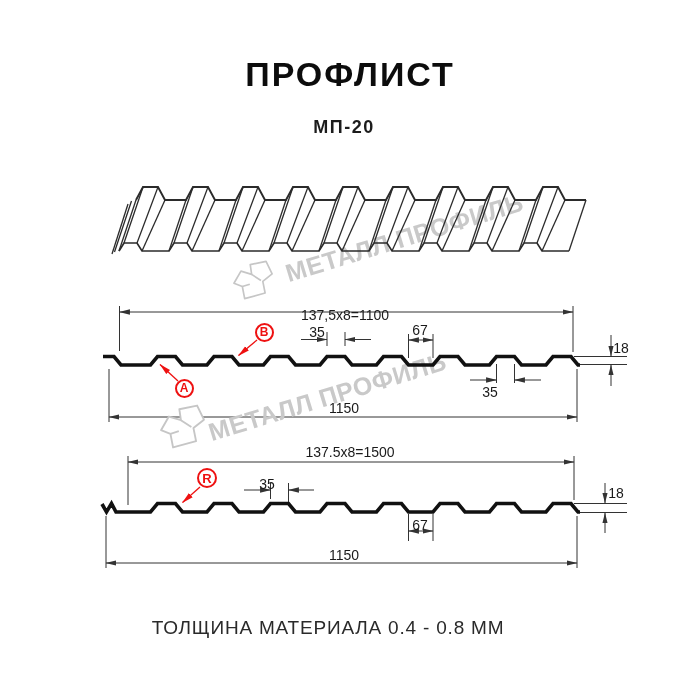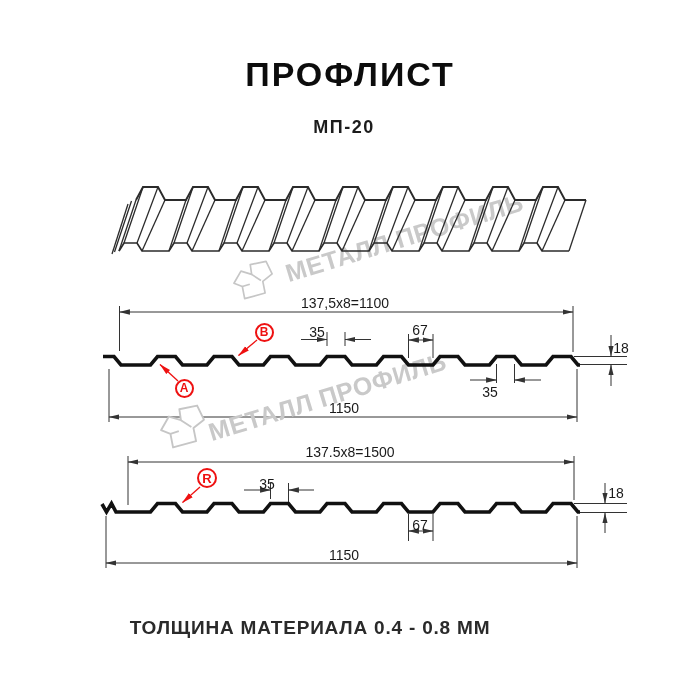--- a/index.html
+++ b/index.html
@@ -4,21 +4,21 @@
 <style>
   html,body{margin:0;padding:0;background:#fff;}
   .canvas{position:relative;width:700px;height:700px;background:#ffffff;overflow:hidden;
           font-family:"Liberation Sans",sans-serif;}
   .layer{position:absolute;left:0;top:0;}
   .title{position:absolute;left:0;top:55px;width:700px;text-align:center;
          font-size:34px;font-weight:800;letter-spacing:2px;color:#0c0c0c;}
   .subtitle{position:absolute;left:0;top:98px;width:688px;text-align:center;
             font-size:18px;font-weight:600;letter-spacing:1.5px;color:#1c1c1c;margin-top:19px;}
   .footer{position:absolute;left:0;top:617px;width:620px;text-align:center;
-          font-size:19px;font-weight:700;letter-spacing:0.8px;color:#2a2a2a;}
+          font-size:19px;font-weight:400;letter-spacing:0.8px;color:#2a2a2a;padding-left:18px;}
   .dim-label{position:absolute;transform:translateX(-50%);font-size:14px;color:#1a1a1a;
              white-space:nowrap;line-height:1;}
   .red-circle{position:absolute;width:19px;height:19px;box-sizing:border-box;
               border:2px solid #ee1111;border-radius:50%;color:#ee1111;
               font-size:12px;font-weight:700;display:flex;align-items:center;
               justify-content:center;line-height:1;background:transparent;}
   .wm-text{position:absolute;color:#c9c9c9;font-weight:700;font-size:25px;
            letter-spacing:0.5px;white-space:nowrap;line-height:26px;height:26px;
            transform:rotate(-17deg);transform-origin:0 100%;}
   .wm-logo{position:absolute;}
@@ -86,21 +86,21 @@
   <div class="wm-text" style="left:213px;top:419px;">МЕТАЛЛ ПРОФИЛЬ</div>
 
   <svg class="wm-logo" style="left:226px;top:260px;" width="55" height="40" viewBox="0 0 46 43">
     <g fill="#ffffff" stroke="#c6c6c6" stroke-width="1.8" stroke-linejoin="round">
       <path d="M2,25 L9.5,12 L21,15.5 L19.5,5 L36.5,1.5 L43,15 L33,23 L35.5,35.5 L13.5,41.5 L11,28.5 Z"></path>
       <path d="M21,15.5 L31,22 M11,28.5 L19,26" fill="none"></path>
     </g>
   </svg>
   <div class="wm-text" style="left:290px;top:260px;">МЕТАЛЛ ПРОФИЛЬ</div>
 
-  <div class="dim-label" style="left:345px;top:296px;">137,5x8=1100</div>
+  <div class="dim-label" style="left:345px;top:308px;">137,5x8=1100</div>
   <div class="dim-label" style="left:317px;top:325px;">35</div>
   <div class="dim-label" style="left:420px;top:323px;">67</div>
   <div class="dim-label" style="left:621px;top:341px;">18</div>
   <div class="dim-label" style="left:490px;top:385px;">35</div>
   <div class="dim-label" style="left:344px;top:401px;">1150</div>
 
   <div class="dim-label" style="left:350px;top:445px;">137.5x8=1500</div>
   <div class="dim-label" style="left:267px;top:477px;">35</div>
   <div class="dim-label" style="left:616px;top:486px;">18</div>
   <div class="dim-label" style="left:420px;top:518px;">67</div>

